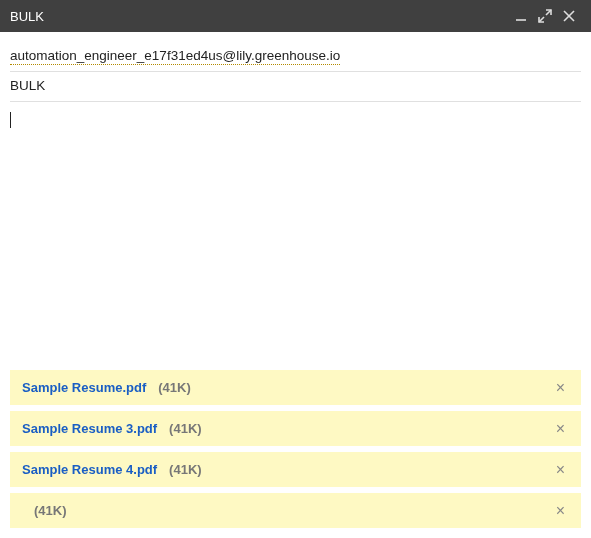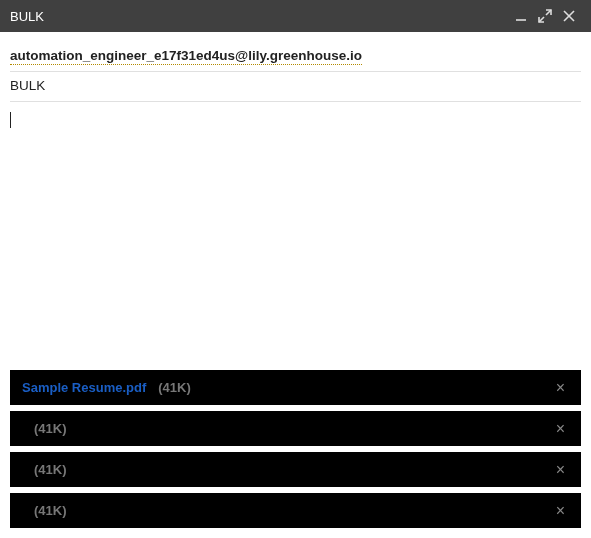--- a/index.html
+++ b/index.html
@@ -51,41 +51,40 @@
   }
   .field-row {
     border-bottom: 1px solid #e0e0e0;
     padding: 6px 0 8px 0;
     font-size: 13.5px;
     color: #222;
   }
   .recipient-chip {
     border-bottom: 1px dotted #b38b00;
     padding-bottom: 1px;
-    font-weight: bold;
   }
   .body-area {
     flex: 1;
     padding-top: 10px;
     font-size: 13.5px;
     color: #222;
     position: relative;
   }
   .cursor {
     display: inline-block;
     width: 1px;
     height: 16px;
     background: #222;
     vertical-align: middle;
   }
   .attachments {
     padding: 0 10px 4px 10px;
   }
   .attachment {
-    background: #000000;
+    background: #fef9c3;
     height: 35px;
     display: flex;
     align-items: center;
     padding: 0 12px;
     margin-bottom: 6px;
     font-size: 13px;
   }
   .attachment .fname {
     color: #1a5ec4;
     font-weight: 700;
@@ -143,25 +142,27 @@
 </div>
 
 <div class="attachments">
   <div class="attachment">
     <span class="fname">Sample Resume.pdf</span>
     <span class="fsize">(41K)</span>
     <span class="spacer"></span>
     <span class="remove">×</span>
   </div>
   <div class="attachment">
+    <span class="fname">Sample Resume 3.pdf</span>
     <span class="fsize">(41K)</span>
     <span class="spacer"></span>
     <span class="remove">×</span>
   </div>
   <div class="attachment">
+    <span class="fname">Sample Resume 4.pdf</span>
     <span class="fsize">(41K)</span>
     <span class="spacer"></span>
     <span class="remove">×</span>
   </div>
   <div class="attachment">
     <span class="fsize">(41K)</span>
     <span class="spacer"></span>
     <span class="remove">×</span>
   </div>
 </div>

